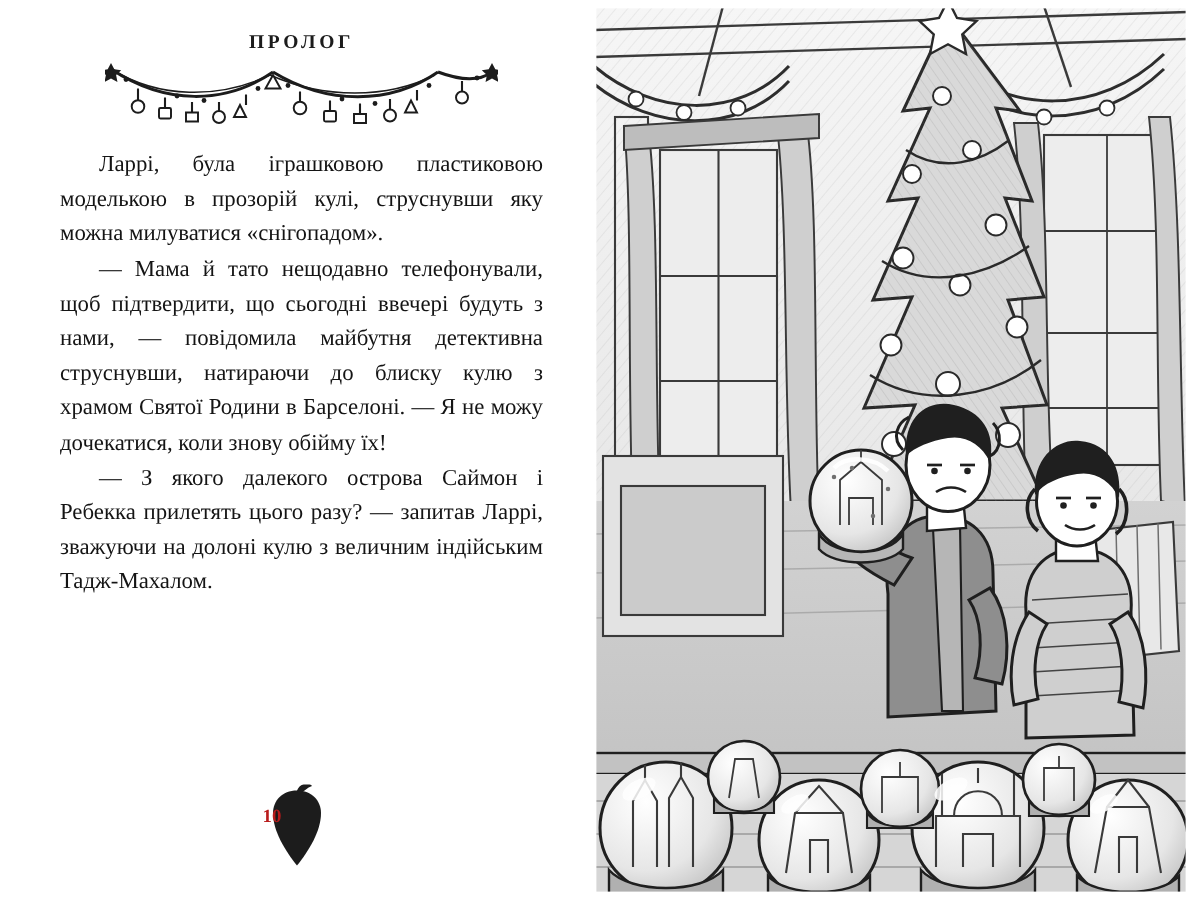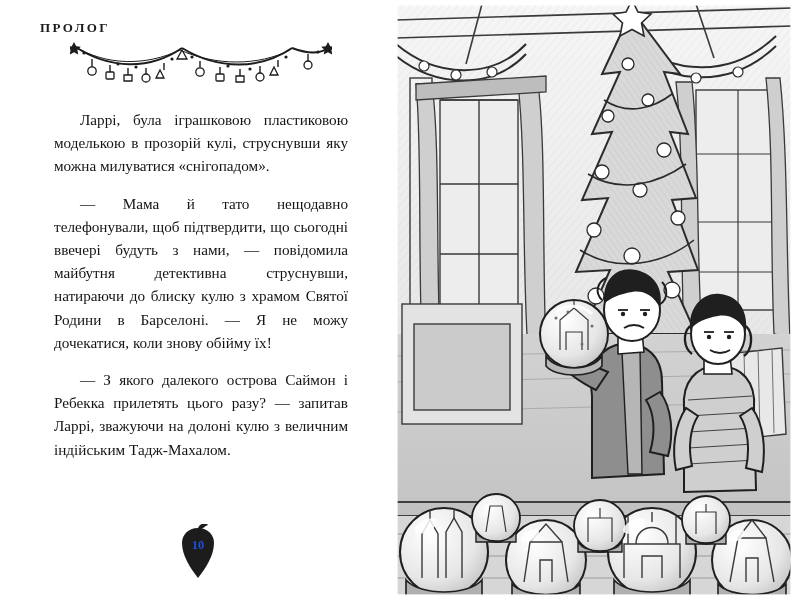--- a/index.html
+++ b/index.html
@@ -27,20 +27,21 @@
     width: 396px;
     height: 600px;
     background: #ffffff;
     box-sizing: border-box;
     padding: 18px 34px 0 40px;
   }
 
   .chapter-head {
     position: relative;
     height: 74px;
+    text-align: center;
   }
   .chapter-title {
     font-family: "Liberation Serif", serif;
     font-size: 13px;
     letter-spacing: 2.4px;
     font-weight: 700;
     color: #1c1c1c;
     text-transform: uppercase;
     margin: 2px 0 4px 0;
   }
@@ -57,21 +58,21 @@
     margin-top: 4px;
     font-family: "Liberation Serif", serif;
     font-size: 15.2px;
     line-height: 23.2px;
     color: #141414;
     text-align: justify;
     text-justify: inter-word;
     hyphens: manual;
   }
   .body-text p {
-    margin: 14px;
+    margin: 0;
     text-indent: 26px;
   }
 
   .folio {
     position: absolute;
     left: 0;
     right: 0;
     bottom: 16px;
     text-align: center;
   }
@@ -79,24 +80,24 @@
     position: relative;
     display: inline-block;
     width: 46px;
     height: 56px;
   }
   .folio-num {
     position: absolute;
     top: 14px;
     left: 0;
     width: 46px;
-    text-align: center;
+    text-align: left;
     font-family: "Liberation Serif", serif;
     font-size: 12.5px;
-    color: #1d4ed8;
+    color: #b91c1c;
     font-weight: 700;
     z-index: 3;
   }
 
   
   .page-right {
     position: relative;
     width: 404px;
     height: 600px;
     background: #ffffff;

